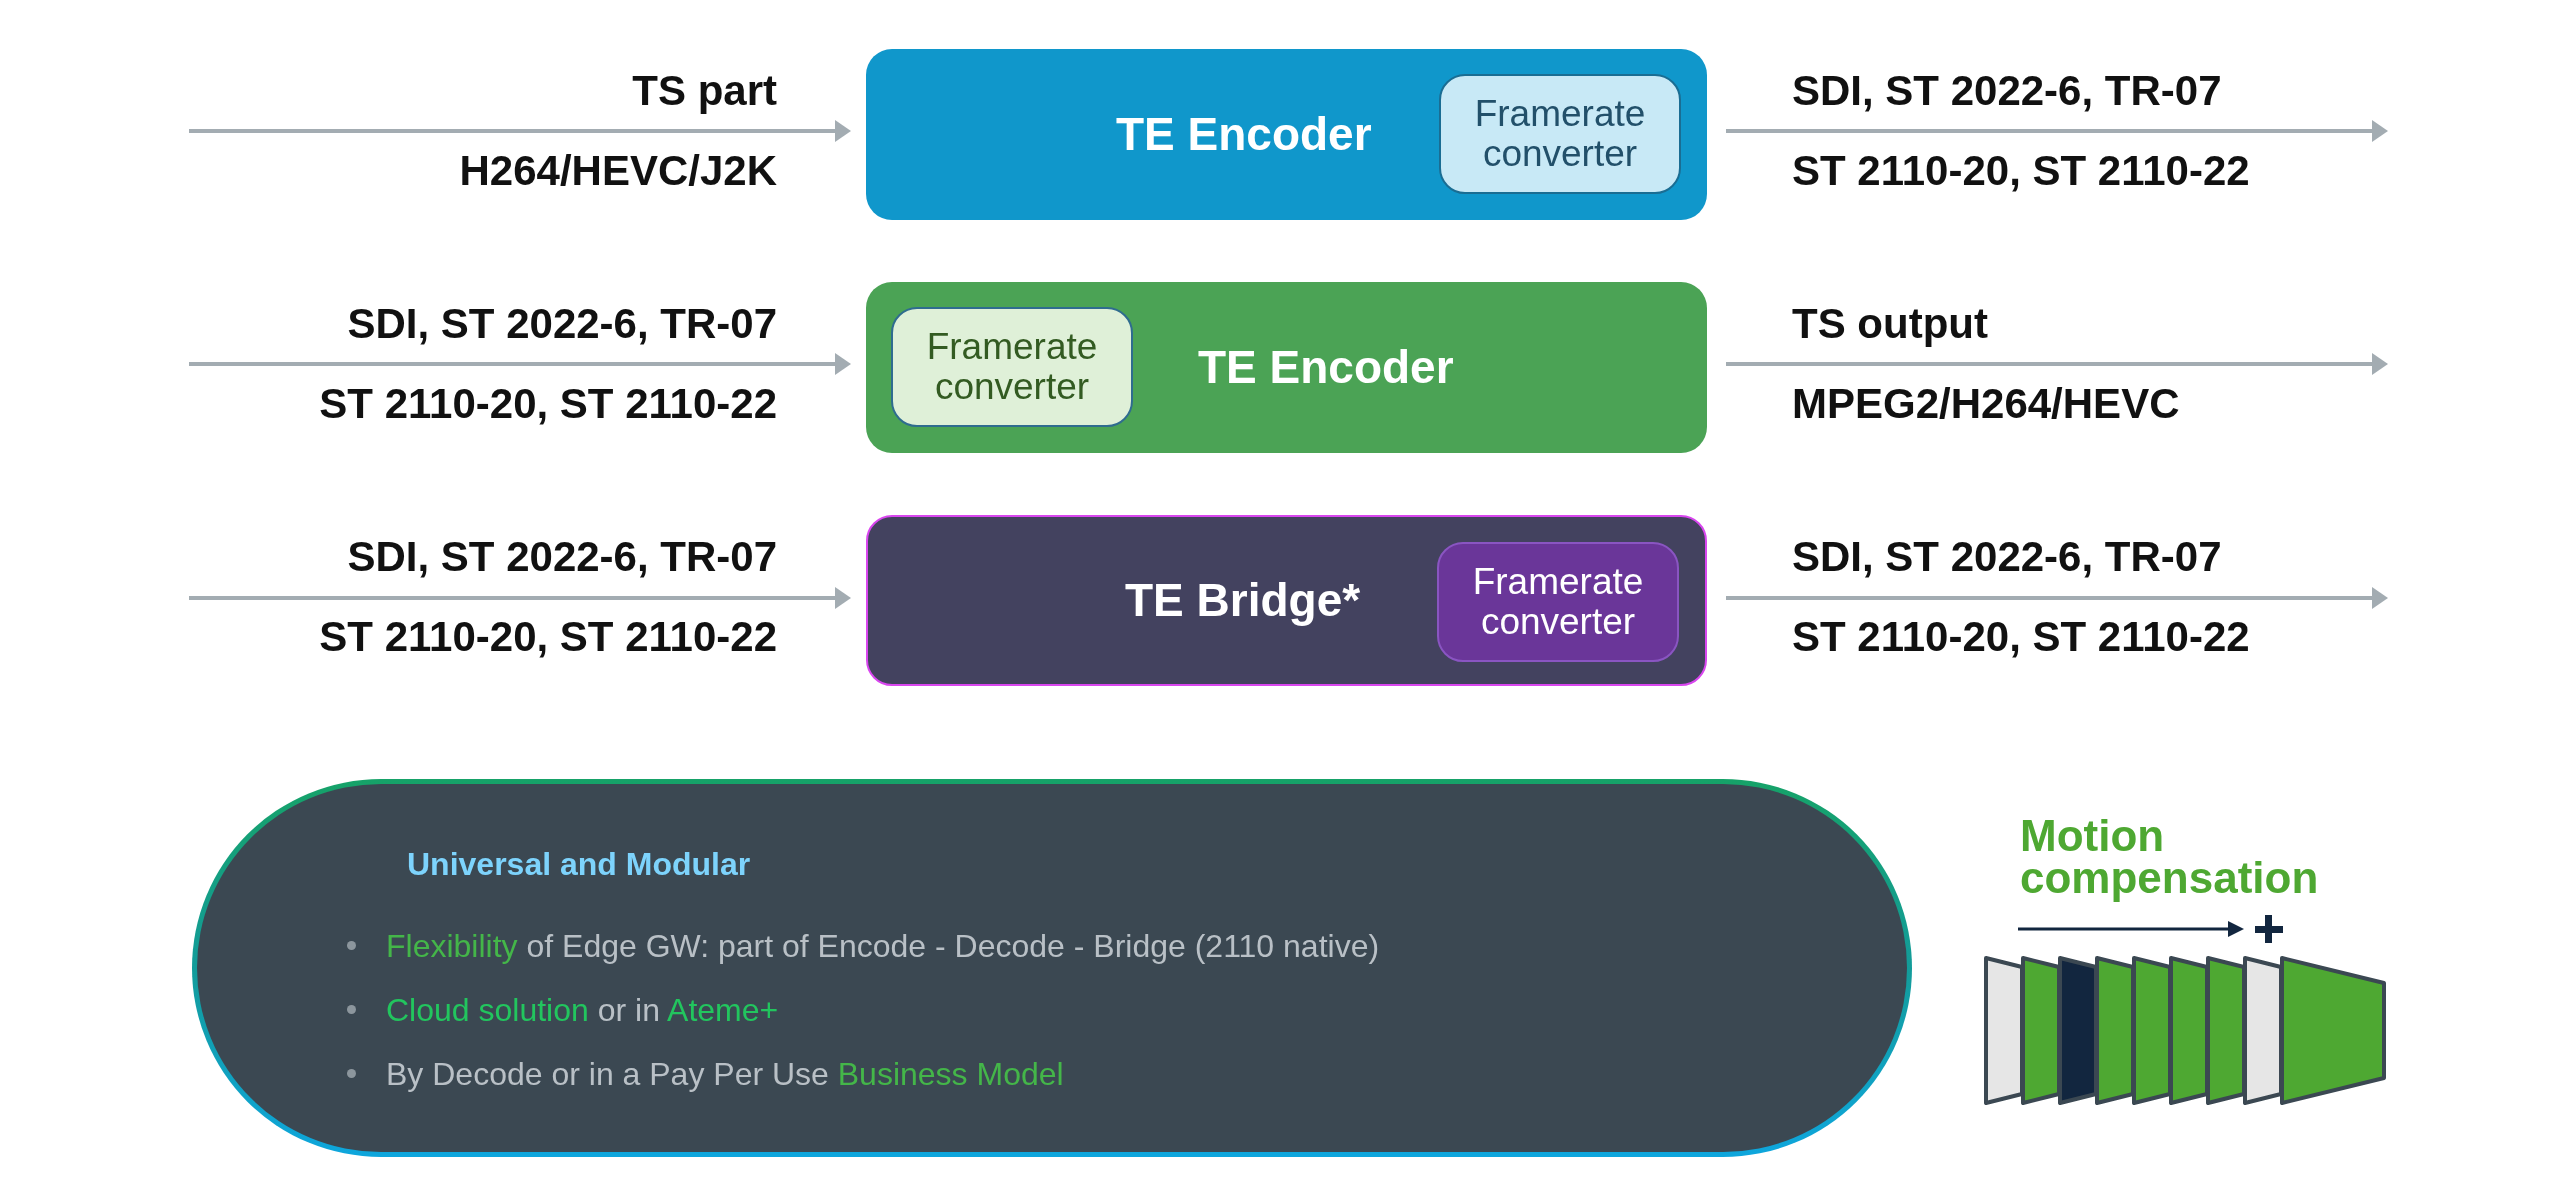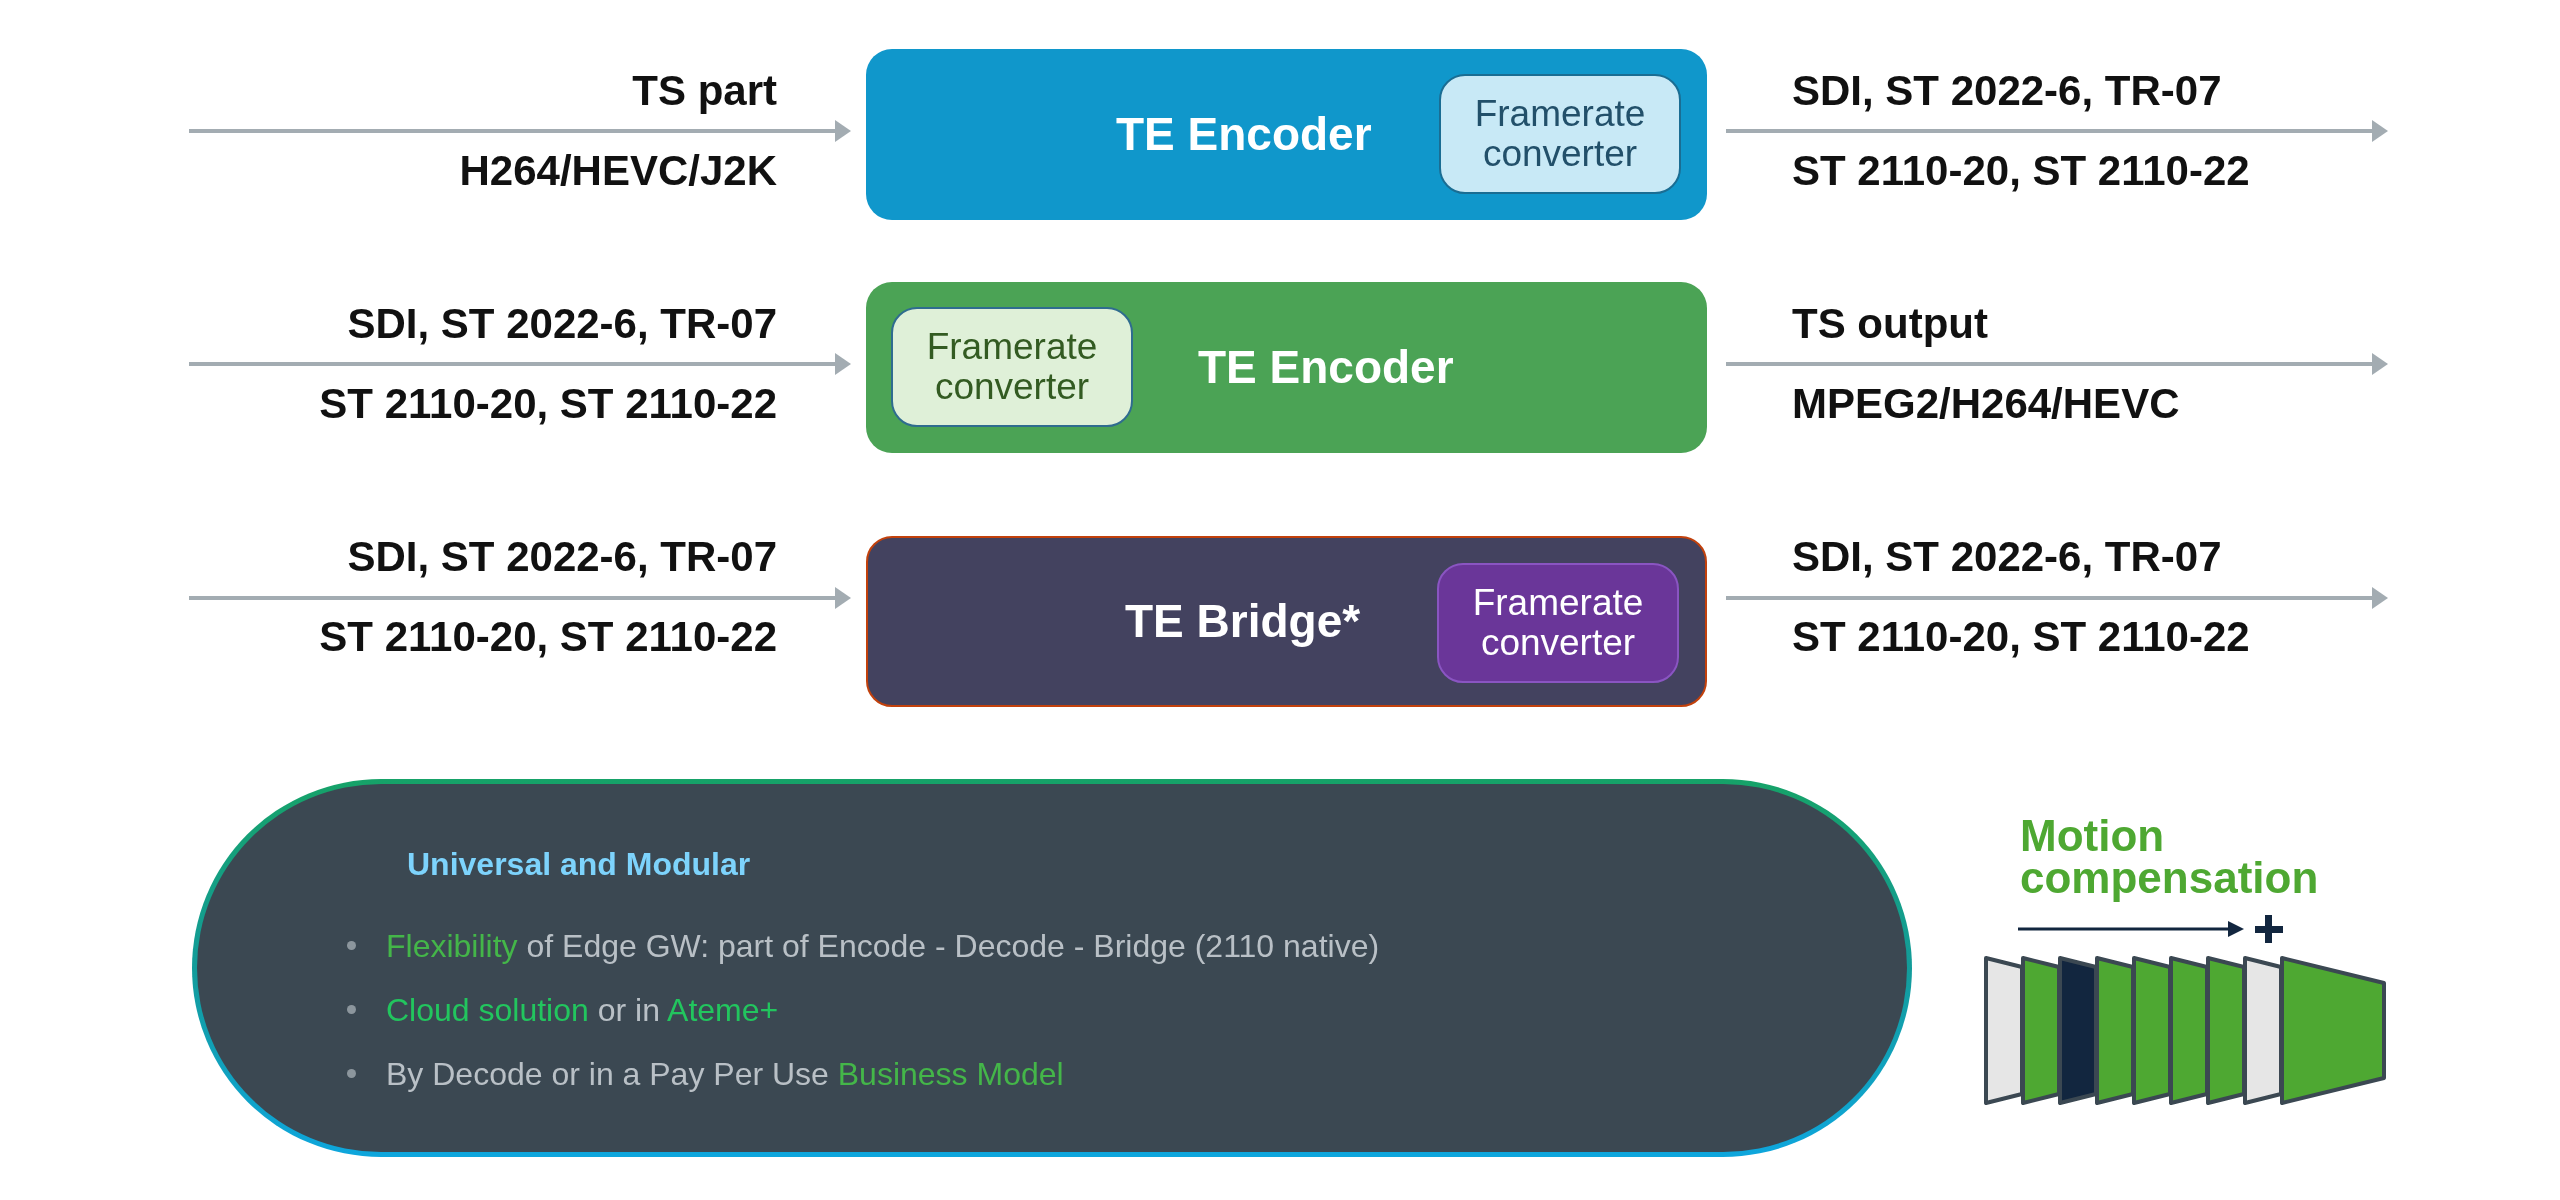--- a/index.html
+++ b/index.html
@@ -10,21 +10,21 @@
   .arrow::after{content:"";position:absolute;right:-14px;top:-9px;border-left:16px solid #a3acb2;border-top:11px solid transparent;border-bottom:11px solid transparent;}
   .box{position:absolute;left:866px;width:841px;height:171px;border-radius:26px;box-sizing:border-box;}
   .box .title{position:absolute;color:#ffffff;font-weight:700;font-size:46px;line-height:56px;white-space:nowrap;}
   .fc{position:absolute;width:242px;height:120px;top:25px;border-radius:26px;box-sizing:border-box;display:flex;flex-direction:column;align-items:center;justify-content:center;font-size:37px;line-height:40px;}
   #decoder{top:49px;background:#1097cb;}
   #decoder .fc{right:26px;background:#c8e9f6;border:2px solid #1a6d93;color:#22506a;}
   #decoder .title{left:250px;top:57px;}
   #encoder{top:282px;background:#4ba355;}
   #encoder .fc{left:25px;background:#dff0d8;border:2px solid #2f6c8f;color:#335b22;}
   #encoder .title{left:332px;top:57px;}
-  #bridge{top:515px;background:#43425f;border:2px solid #c2410c;margin-top:21px;}
+  #bridge{top:515px;background:#43425f;border:2px solid #d946ef;}
   #bridge .fc{right:26px;background:#6a3699;border:2px solid #8a55c2;color:#ffffff;}
   #bridge .title{left:257px;top:55px;}
   .pill{position:absolute;left:192px;top:779px;width:1720px;height:378px;border-radius:189px;padding:5px;box-sizing:border-box;background:linear-gradient(to bottom,#16a268 0%,#139c9a 50%,#0ea6dd 100%);}
   .pill-inner{width:100%;height:100%;border-radius:184px;background:#3b4852;position:relative;}
   .pill-title{position:absolute;left:189px;top:50px;color:#7dd3fc;font-weight:700;font-size:32px;line-height:60px;margin-left:21px;}
   .bullets{position:absolute;left:150px;top:130px;list-style:none;margin:0;padding:0;}
   .bullets li{position:relative;padding-left:39px;font-size:32px;line-height:64px;color:#b9c0c6;white-space:nowrap;}
   .bullets li .dot{position:absolute;left:0;top:27px;width:9px;height:9px;border-radius:50%;background:#8c969d;}
   .g{color:#44b649;}
   .b{color:#22c55e;}

